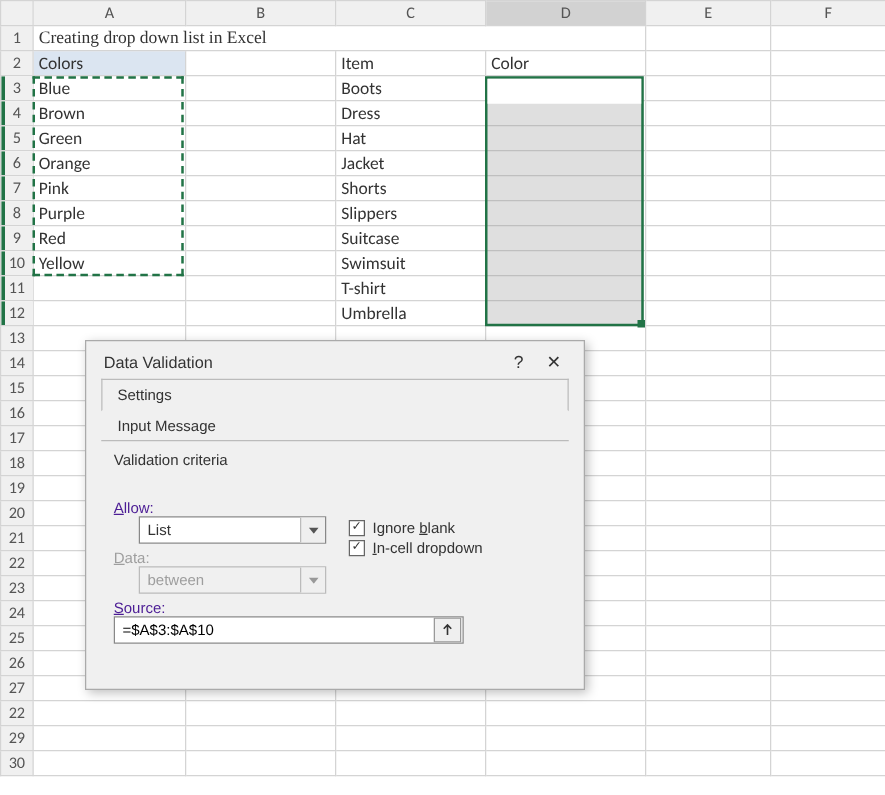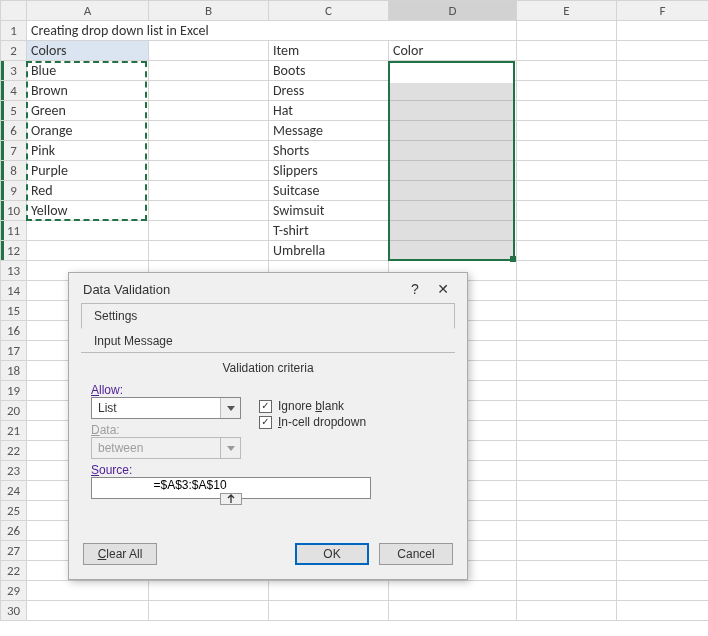--- a/index.html
+++ b/index.html
@@ -34,21 +34,21 @@
   .sheet .rowhdr { width: 25px; }
   .colhdr.active { background: #d2d2d2; }
   .rowhdr.marked { position: relative; }
   .rowhdr.marked::after {
     content:"";
     position:absolute;
     left:0; top:0; bottom:0;
     width:3px;
     background:#217346;
   }
-  .title-cell { font-weight:bold; text-align:center; }
+  .title-cell { font-weight:bold; text-align:center;font-family:Liberation Serif, serif; }
   .header-cell { font-weight:bold; }
   .header-cell.a2 { background:#dbe5f1; }
   .dashed-sel {
     position:absolute;
     border:2px dashed #217346;
     pointer-events:none;
   }
   .range-sel {
     position:absolute;
     background:rgba(128,128,128,.25);
@@ -89,29 +89,30 @@
   .tabstrip { display:flex; border-bottom:1px solid #bbb; margin:0 12px;flex-direction:column; }
   .tab {
     padding:5px 12px;
     border:1px solid transparent;
     border-bottom:none;
     margin-bottom:-1px;
     cursor:default;
   }
   .tab.active { background:#f0f0f0; border-color:#bbb; border-bottom:1px solid #f0f0f0; }
   .dlg-body { padding:6px 22px 8px; }
-  .section-title { margin:2px 0 4px;text-align:center; }
+  .section-title { margin:2px 0 20px; }
   .lbl { width:100%; color:#4c1d95; margin-top:4px; }
   .lbl.disabled, .cbwrap.disabled { color:#9e9e9e; }
   .combo {
     display:flex; align-items:center;
     width:150px;
     border:1px solid #888;
     background:#fff;
     height:22px;
+    margin-left:20px;
   }
   .combo.disabled { background:#f0f0f0; color:#9e9e9e; border-color:#bbb; }
   .combo .txt { flex:1; padding:0 6px; }
   .combo .arrow {
     width:20px; height:100%;
     display:flex; align-items:center; justify-content:center;
     border-left:1px solid #bbb;
     background:#efefef;
   }
   .checks { margin-left:18px; }
@@ -122,21 +123,20 @@
     display:flex; align-items:center; justify-content:center;
     font-size:10px; line-height:1;
     background:#fff;
   }
   .cb.disabled { border-color:#bbb; background:#f0f0f0; }
   .src-input {
     display:flex; align-items:center;
     width:280px; height:22px;
     border:1px solid #888;
     background:#fff;
-    flex-direction:column;
   }
   .src-input input {
     flex:1; border:none; outline:none;
     padding:0 6px;
     font-family:inherit; font-size:12px;
   }
   .src-input .picker {
     width:22px; height:100%;
     display:flex; align-items:center; justify-content:center;
     font-size:11px;
@@ -226,21 +226,21 @@
         <td></td>
         <td>Hat</td>
         <td></td>
         <td></td>
         <td></td>
       </tr>
       <tr>
         <th class="rowhdr marked">6</th>
         <td>Orange</td>
         <td></td>
-        <td>Message</td>
+        <td>Jacket</td>
         <td></td>
         <td></td>
         <td></td>
       </tr>
       <tr>
         <th class="rowhdr marked">7</th>
         <td>Pink</td>
         <td></td>
         <td>Shorts</td>
         <td></td>
@@ -520,21 +520,13 @@
     <div class="src-input">
       <input type="text" value="=$A$3:$A$10" style="">
       <span class="picker">
         <svg width="10" height="10">
             <path d="M5 9 L5 1 M2 4 L5 1 L8 4" stroke="#333" fill="none" stroke-width="1.3"></path>
           </svg>
       </span>
     </div>
     <div style="height:28px"></div>
   </div>
-  <div class="dlg-footer">
-    <div class="btn">
-      <u class="accel">C</u>lear All
-    </div>
-    <span class="spacer"></span>
-    <div class="btn primary">OK</div>
-    <div class="btn">Cancel</div>
-  </div>
 </div>
 
 </body></html>

